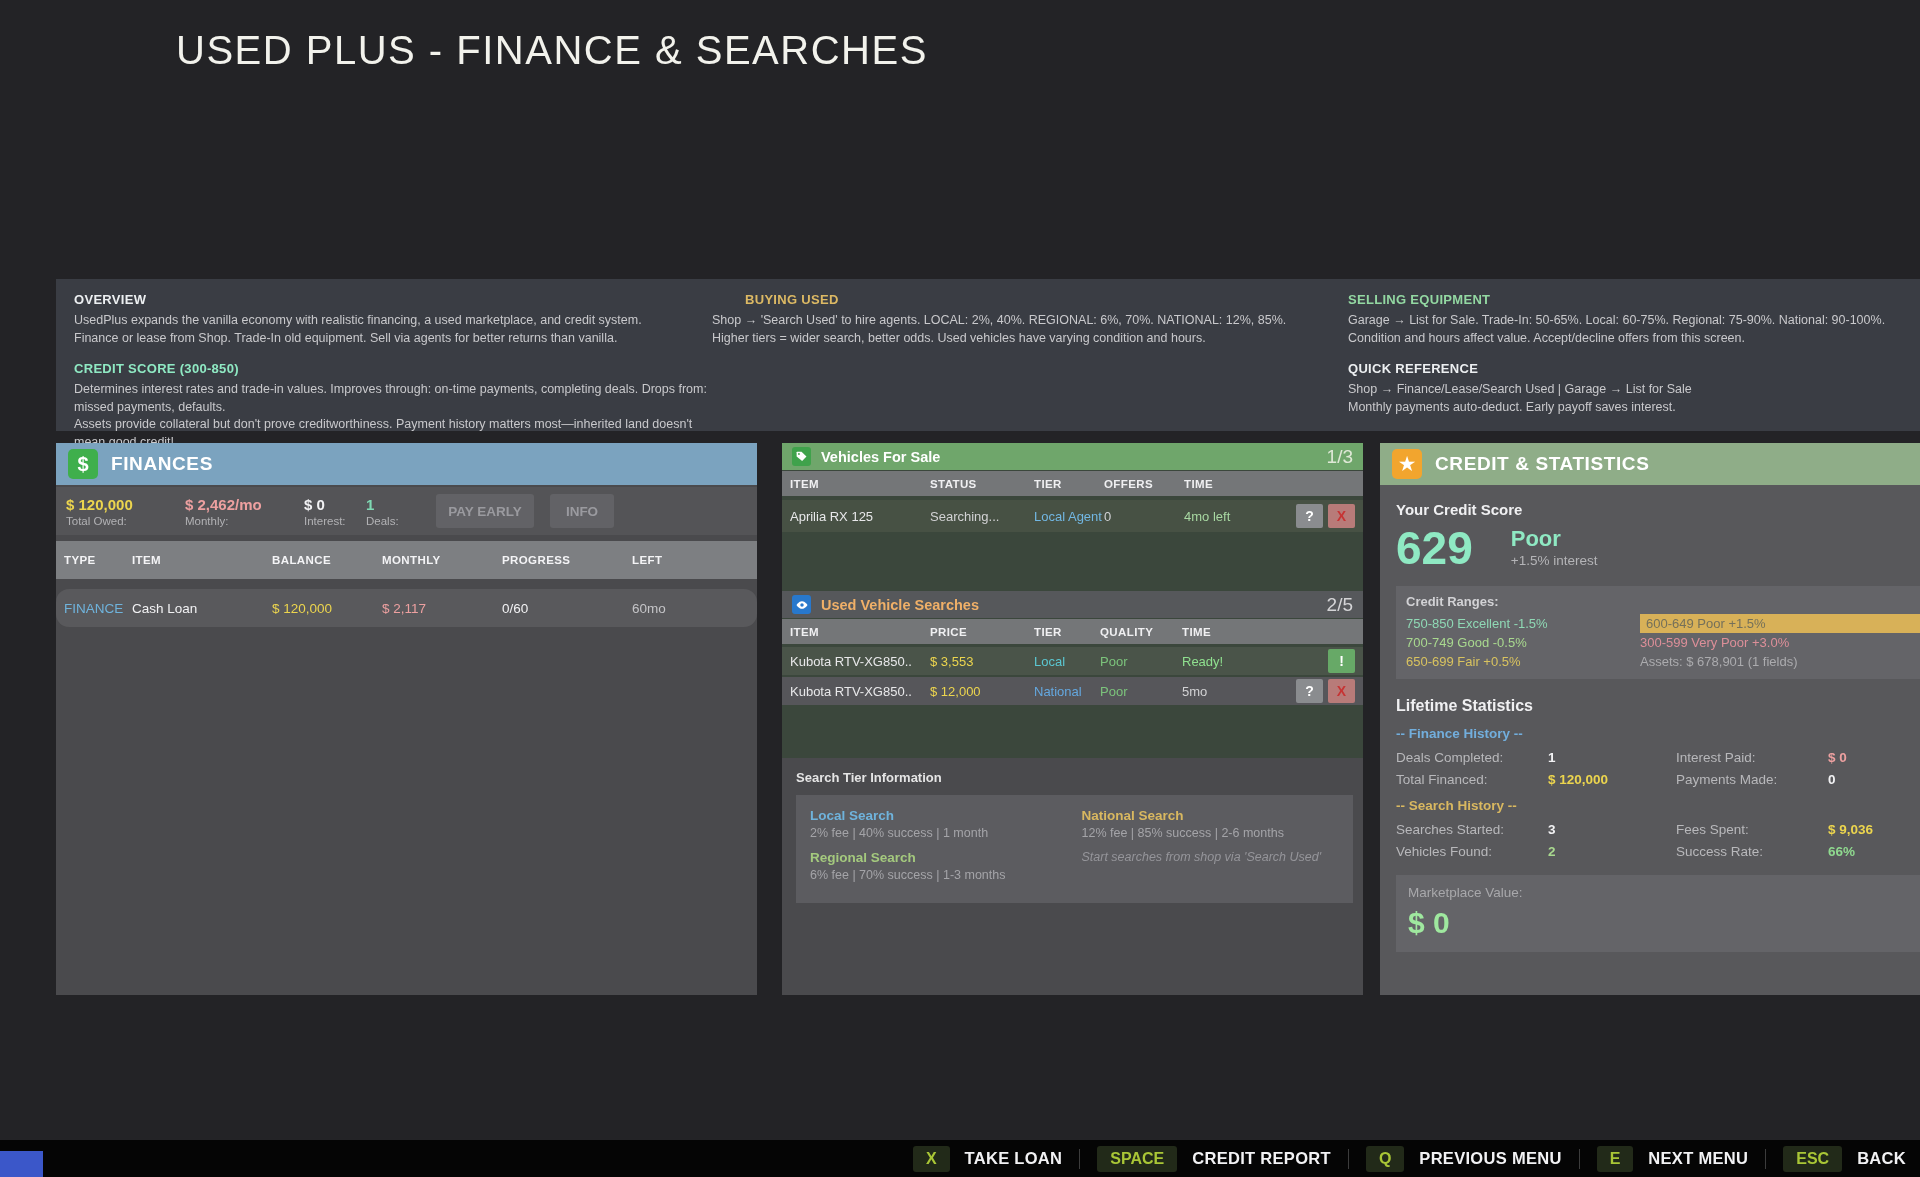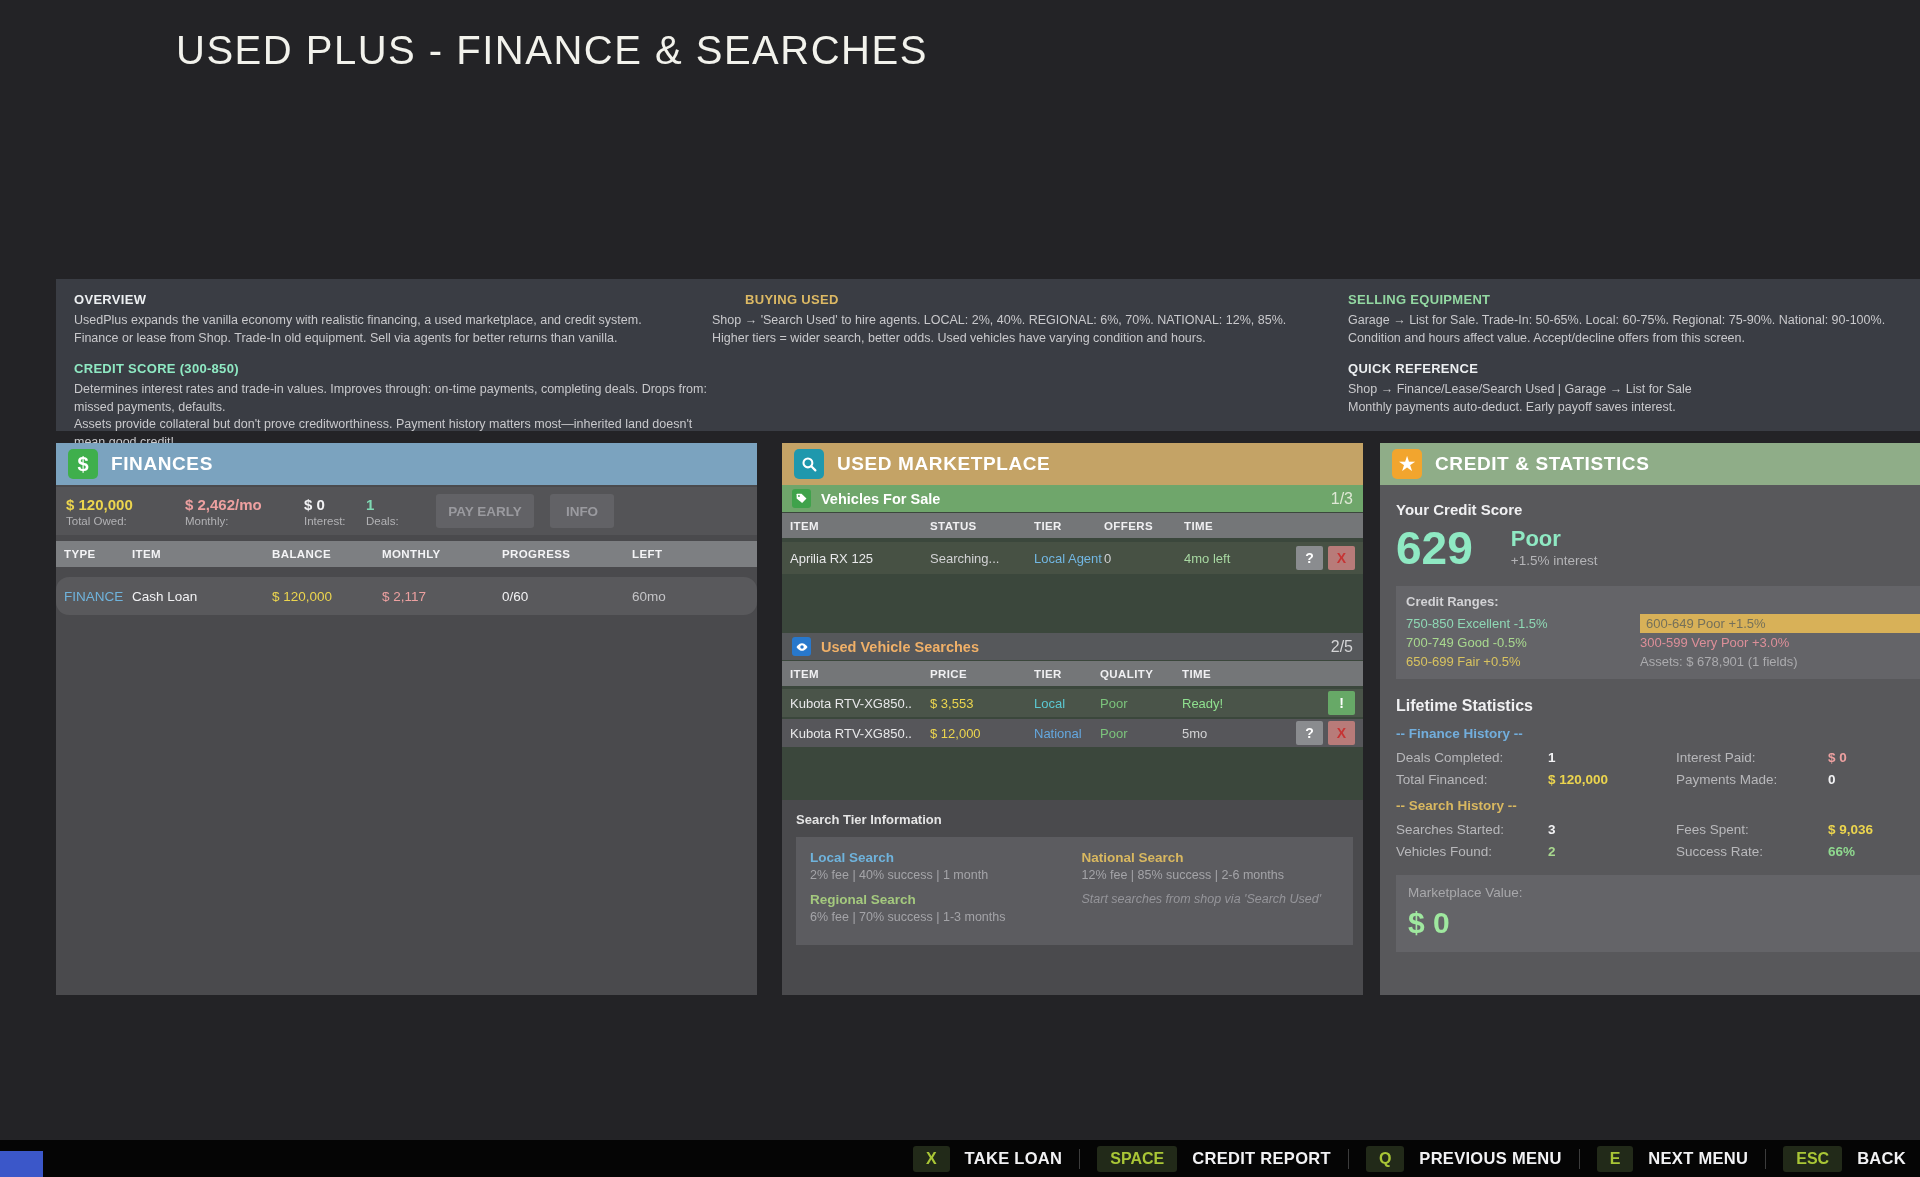--- a/index.html
+++ b/index.html
@@ -33,42 +33,42 @@
   .dollar-icon { background:#3faf4c; font-size:20px; }
   .fin-summary { height:48px; background:#545457; margin-top:2px; display:flex; align-items:center; padding:0 10px; }
   .sum-item { margin-right:4px; }
   .sum-value { font-size:15px; font-weight:bold; line-height:17px; }
   .sum-label { font-size:11.5px; color:#b2b2b5; margin-top:2px; }
   .w-owed{width:115px} .w-month{width:115px} .w-int{width:58px} .w-deals{width:52px}
   .btn { height:34px; background:#626266; border-radius:3px; color:#9a9a9f; font-weight:bold; font-size:13.5px;
          display:flex; align-items:center; justify-content:center; border:none; cursor:pointer; }
   .btn-pay { width:98px; margin-left:14px; } .btn-info { width:64px; margin-left:16px; }
   .fin-grid { display:grid; grid-template-columns:68px 140px 110px 120px 130px 1fr; align-items:center; padding-left:8px; }
-  .fin-thead { margin-top:6px; height:26px; background:#7d7f82; color:#f4f4f6; font-weight:bold;
+  .fin-thead { margin-top:6px; height:38px; background:#7d7f82; color:#f4f4f6; font-weight:bold;
                font-size:11.5px; letter-spacing:0.4px; }
   .fin-row { margin-top:10px; height:38px; background:#59595c; font-size:13.5px;border-radius:13px; }
 
   
   .c-yellow{color:#ecd54e} .c-pink{color:#eda0a0} .c-white{color:#f2f2f4} .c-teal{color:#7fd9b3}
   .c-blue{color:#6fb3dc} .c-ltblue{color:#72b7e3} .c-grey{color:#c4c4c7} .c-green{color:#7cc47c}
   .c-bgreen{color:#8fe08f} .c-pgreen{color:#a8d8a2} .c-cyan{color:#5bc8d2} .c-nat{color:#64a8e0}
   .c-dim{color:#d2d2d4}
 
   
   .marketplace { left:782px; width:581px; background:#4a4a4d; }
   .marketplace .panel-header { background:#c4a366; }
   .search-icon-bg { background:#1f98ad; }
   .mk-section { background:#3b473c; }
   .mk-sec1 { height:148px; } .mk-sec2 { height:167px; }
   .mk-bar { height:27px; display:flex; align-items:center; gap:10px; padding:0 10px; }
   .bar-vehicles { background:#6fa66b; }
   .bar-searches { background:#56585b; margin-top:0; }
   .bar-title { font-weight:bold; font-size:14.5px; color:#fff; }
   .bar-title-orange { color:#f0b068; }
-  .bar-count { margin-left:auto; font-size:16px; color:#dfe8d6; }
+  .bar-count { margin-left:auto; font-size:19px; color:#dfe8d6; }
   .mk-grid { display:grid; align-items:center; padding-left:8px; }
   .grid-veh { grid-template-columns:140px 104px 70px 80px 92px 1fr; }
   .grid-sea { grid-template-columns:140px 104px 66px 82px 90px 1fr; }
   .mk-thead { margin-top:1px; height:25px; background:#747678; color:#f0f0f2; font-weight:bold;
               font-size:11.5px; letter-spacing:0.4px; }
   .mk-row { font-size:13px; color:#e8e8ea; }
   .row-veh { margin-top:4px; height:32px; background:#475144; }
   .row-s1 { margin-top:3px; height:28px; background:#4a5449; }
   .row-s2 { margin-top:2px; height:28px; background:#56565a; }
   .row-btns { display:flex; justify-content:flex-end; gap:5px; padding-right:8px; }
@@ -196,29 +196,20 @@
       <div class="c-blue">FINANCE</div>
       <div class="c-white">Cash Loan</div>
       <div class="c-yellow">$ 120,000</div>
       <div class="c-pink">$ 2,117</div>
       <div class="c-white">0/60</div>
       <div class="c-grey">60mo</div>
     </div>
   </div>
 
   <div class="panel marketplace">
-    <div class="panel-header">
-      <div class="icon-square search-icon-bg">
-        <svg width="19" height="19" viewBox="0 0 24 24">
-            <circle cx="10" cy="10" r="5.6" fill="none" stroke="#fff" stroke-width="2.6"></circle>
-            <line x1="14.6" y1="14.6" x2="19.4" y2="19.4" stroke="#fff" stroke-width="2.8" stroke-linecap="round"></line>
-          </svg>
-      </div>
-      <div class="panel-title">USED MARKETPLACE</div>
-    </div>
 
     <div class="mk-section mk-sec1">
       <div class="mk-bar bar-vehicles">
         <div class="icon-sm" style="background:#3fa24b;">
           <svg width="13" height="13" viewBox="0 0 24 24">
               <path d="M3 12V4a1 1 0 0 1 1-1h8l9.2 9.2-8 8z" fill="#fff"></path>
               <circle cx="7.3" cy="7.3" r="1.7" fill="#3fa24b"></circle>
             </svg>
         </div>
         <div class="bar-title">Vehicles For Sale</div>

